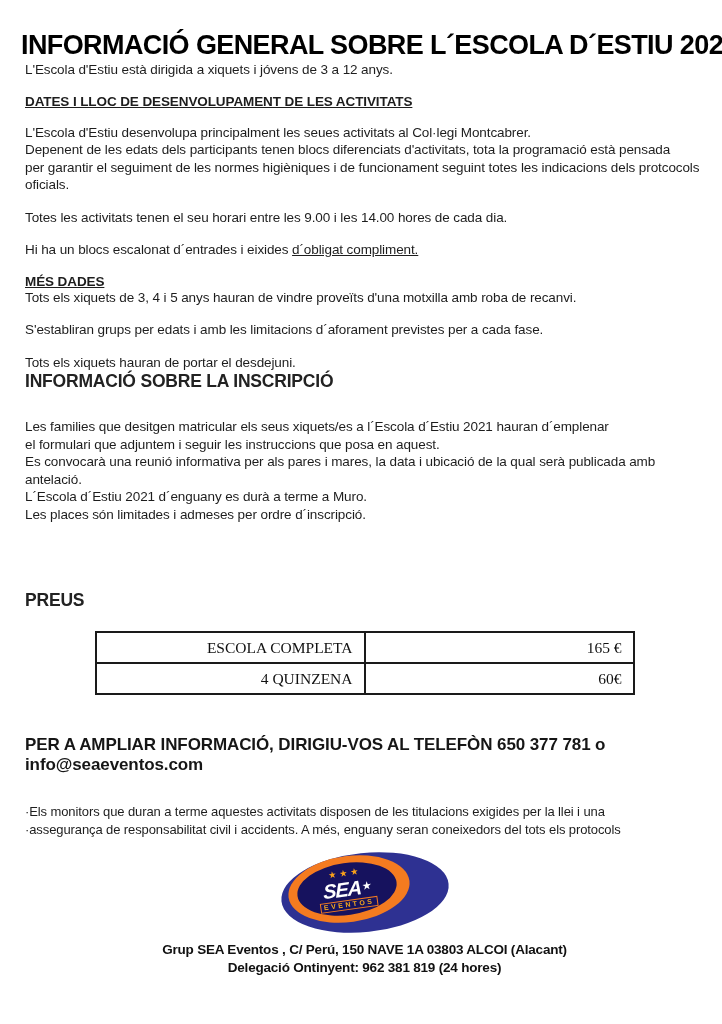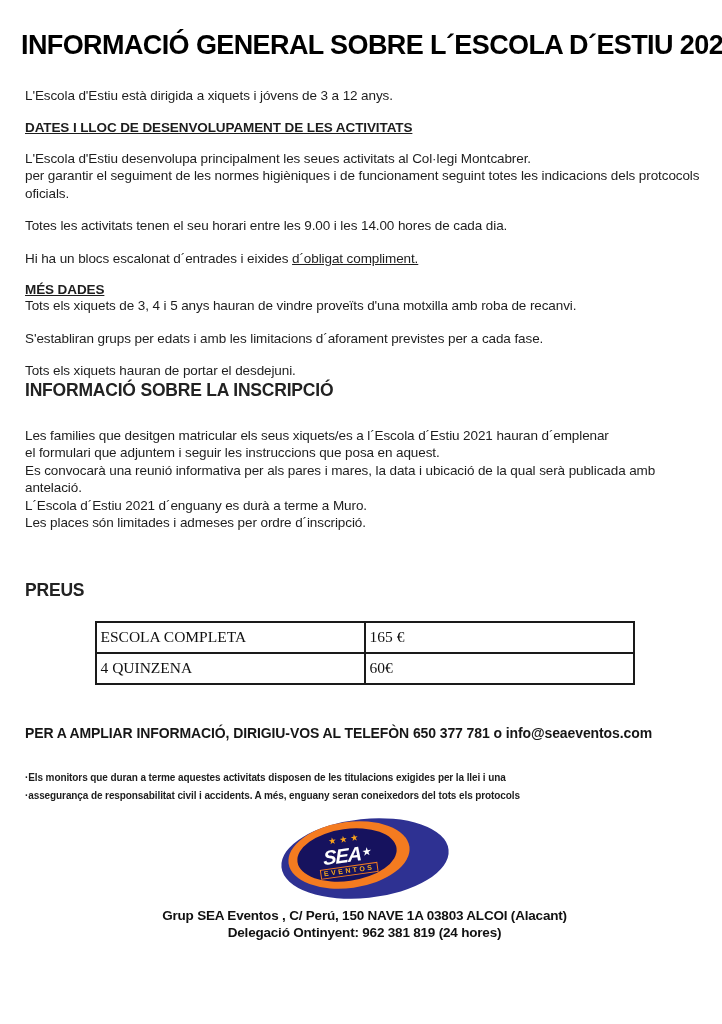--- a/index.html
+++ b/index.html
@@ -26,21 +26,21 @@
     color: #000;
     margin: 0 0 0 -4px;
     white-space: nowrap;
   }
   .body-text {
     font-size: 13.5px;
     line-height: 17.5px;
     letter-spacing: -0.1px;
   }
   .line { display: block; }
-  .mt-intro   { margin-top: 26px; }
+  .mt-intro   { }
   .mt-sm      { }
   .mt-md      { margin-top: 15px; }
   .mt-lg      { margin-top: 26px; }
   .section-heading {
     font-size: 13.5px;
     font-weight: bold;
     text-decoration: underline;
     letter-spacing: -0.1px;
   }
   .big-heading {
@@ -53,36 +53,35 @@
   .price-table {
     width: 540px;
     margin: 20px auto 0 auto;
     border-collapse: collapse;
     font-family: "Liberation Serif", "DejaVu Serif", serif;
     font-size: 15.5px;
     color: #111;
   }
   .price-table td {
     border: 2px solid #1a1a1a;
-    text-align: left;
+    text-align: right;
     height: 29px;
-    padding: 0 4px;
+    padding: 0 11px;
   }
   .price-table td.col-concept { width: 50%; }
   .contact-line {
-    font-size: 14px;
+    font-size: 17px;
     font-weight: bold;
     letter-spacing: -0.1px;
     color: #161616;
   }
   .monitors {
-    font-size: 10px;
+    font-size: 13px;
     line-height: 18px;
     letter-spacing: -0.1px;
-    font-weight: bold;
   }
   
   .logo-wrap {
     position: relative;
     width: 168px;
     height: 80px;
     margin: 14px auto 0 auto;
   }
   .logo-ellipse-blue {
     position: absolute;
@@ -161,20 +160,21 @@
 <div class="page">
 
   <h1 class="title">INFORMACIÓ GENERAL SOBRE L´ESCOLA D´ESTIU 2021</h1>
 
   <div class="body-text mt-intro">L'Escola d'Estiu està dirigida a xiquets i jóvens de 3 a 12 anys.</div>
 
   <div class="section-heading mt-md">DATES I LLOC DE DESENVOLUPAMENT DE  LES ACTIVITATS</div>
 
   <div class="body-text mt-md">
     <span class="line">L'Escola d'Estiu desenvolupa principalment les seues activitats al Col·legi Montcabrer.</span>
+    <span class="line">Depenent  de les edats dels participants tenen blocs diferenciats d'activitats, tota la programació està pensada</span>
     <span class="line">per garantir el seguiment de les normes higièniques i de funcionament seguint totes les indicacions dels protcocols</span>
     <span class="line">oficials.</span>
   </div>
 
   <div class="body-text mt-md">Totes les activitats tenen el seu horari entre les 9.00 i les 14.00 hores de cada dia.</div>
 
   <div class="body-text mt-md">
     <span>Hi ha un blocs  escalonat d´entrades i eixides </span><span class="underlined">d´obligat compliment.</span>
   </div>
 
@@ -194,21 +194,21 @@
 
   <div class="body-text mt-sm">
     <span class="line">Es convocarà una reunió informativa per als pares i mares, la data i ubicació de la qual serà publicada amb</span>
     <span class="line"> antelació.</span>
   </div>
 
   <div class="body-text mt-sm">L´Escola d´Estiu 2021 d´enguany es durà a terme a Muro.</div>
 
   <div class="body-text mt-sm">Les places són limitades  i admeses per ordre d´inscripció.</div>
 
-  <div class="big-heading" style="margin-top:48px;">PREUS</div>
+  <div class="big-heading" style="margin-top:67px;">PREUS</div>
 
   <table class="price-table">
     <tbody>
       <tr>
         <td class="col-concept">ESCOLA COMPLETA</td>
         <td>165 €</td>
       </tr>
       <tr>
         <td class="col-concept">4 QUINZENA</td>
         <td>60€</td>

